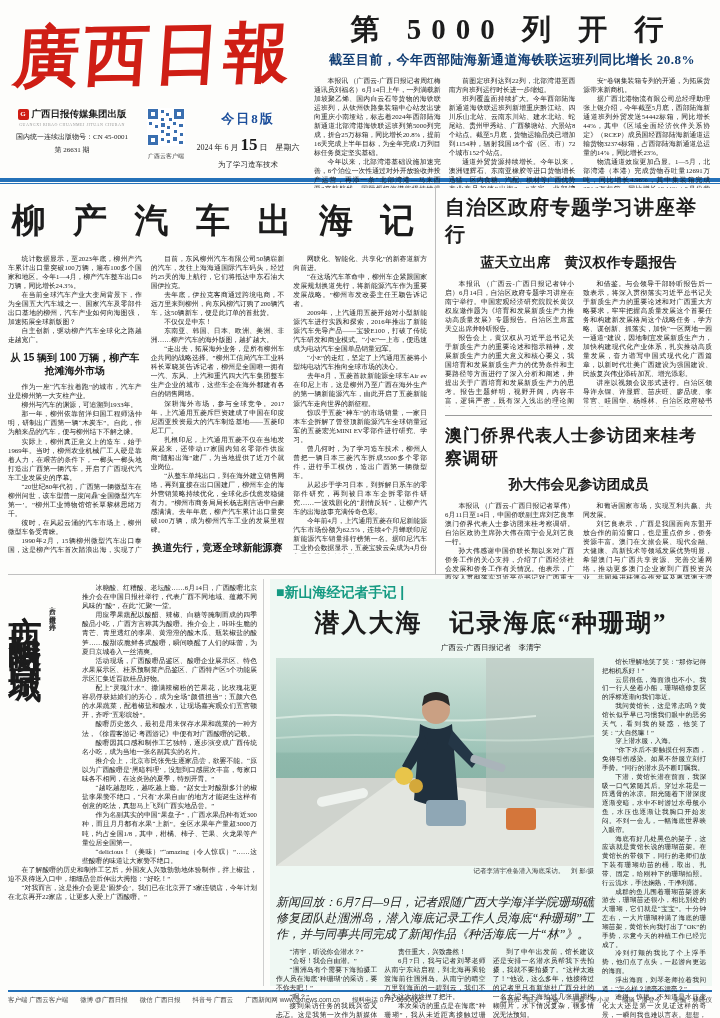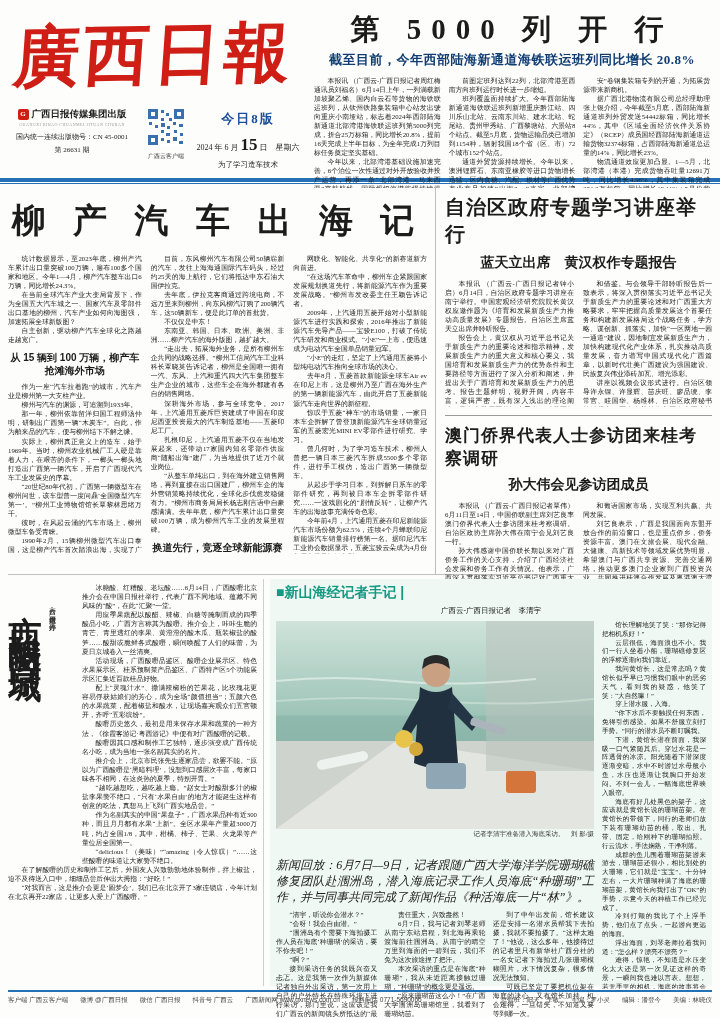--- a/index.html
+++ b/index.html
@@ -266,20 +266,21 @@
           <p>“越吃越想吃，越吃越上瘾。”赵女士对酸甜多汁的椒盐李果赞不绝口，“只有‘水果自由’的地方才能诞生这样有创意的吃法，真想马上飞到广西实地品尝。”</p>
           <p>作为名副其实的中国“果盘子”，广西水果品种有近300种，而且月月都有水果“上新”。全区水果年产量超3000万吨，约占全国1/8，其中，柑橘、柿子、芒果、火龙果等产量位居全国第一。</p>
           <p>“delicious！（美味）”“amazing（令人惊叹）”……这些酸嘢的味道让大家赞不绝口。</p>
           <p>在了解酸嘢的历史和制作工艺后，外国友人兴致勃勃地体验制作，拌上椒盐，迫不及待送入口中，细细品尝后伸出大拇指：“好吃！”</p>
           <p>“对我而言，这是推介会更是‘圆梦会’。我们已在北京开了3家连锁店，今年计划在北京再开22家店，让更多人爱上广西酸嘢。”</p>
         </div>
     </div>
 
     <div class="sea-panel">
       <div class="sea-label">■新山海经记者手记 |</div>
+      <div class="sea-title">潜入大海　记录海底“种珊瑚”</div>
       <div class="sea-byline">广西云-广西日报记者　李清宇</div>
       <div class="sea-main">
         <div class="sea-left news">
           <svg class="photo" viewBox="0 0 318 208">
             <defs>
               <linearGradient id="sea" x1="0" y1="0" x2="0" y2="1">
                 <stop offset="0" stop-color="#cfe3da"></stop>
                   <stop offset="0.45" stop-color="#9ec4b8"></stop>
                 <stop offset="0.46" stop-color="#8fb9ac"></stop>
                   <stop offset="1" stop-color="#7ca99c"></stop>

